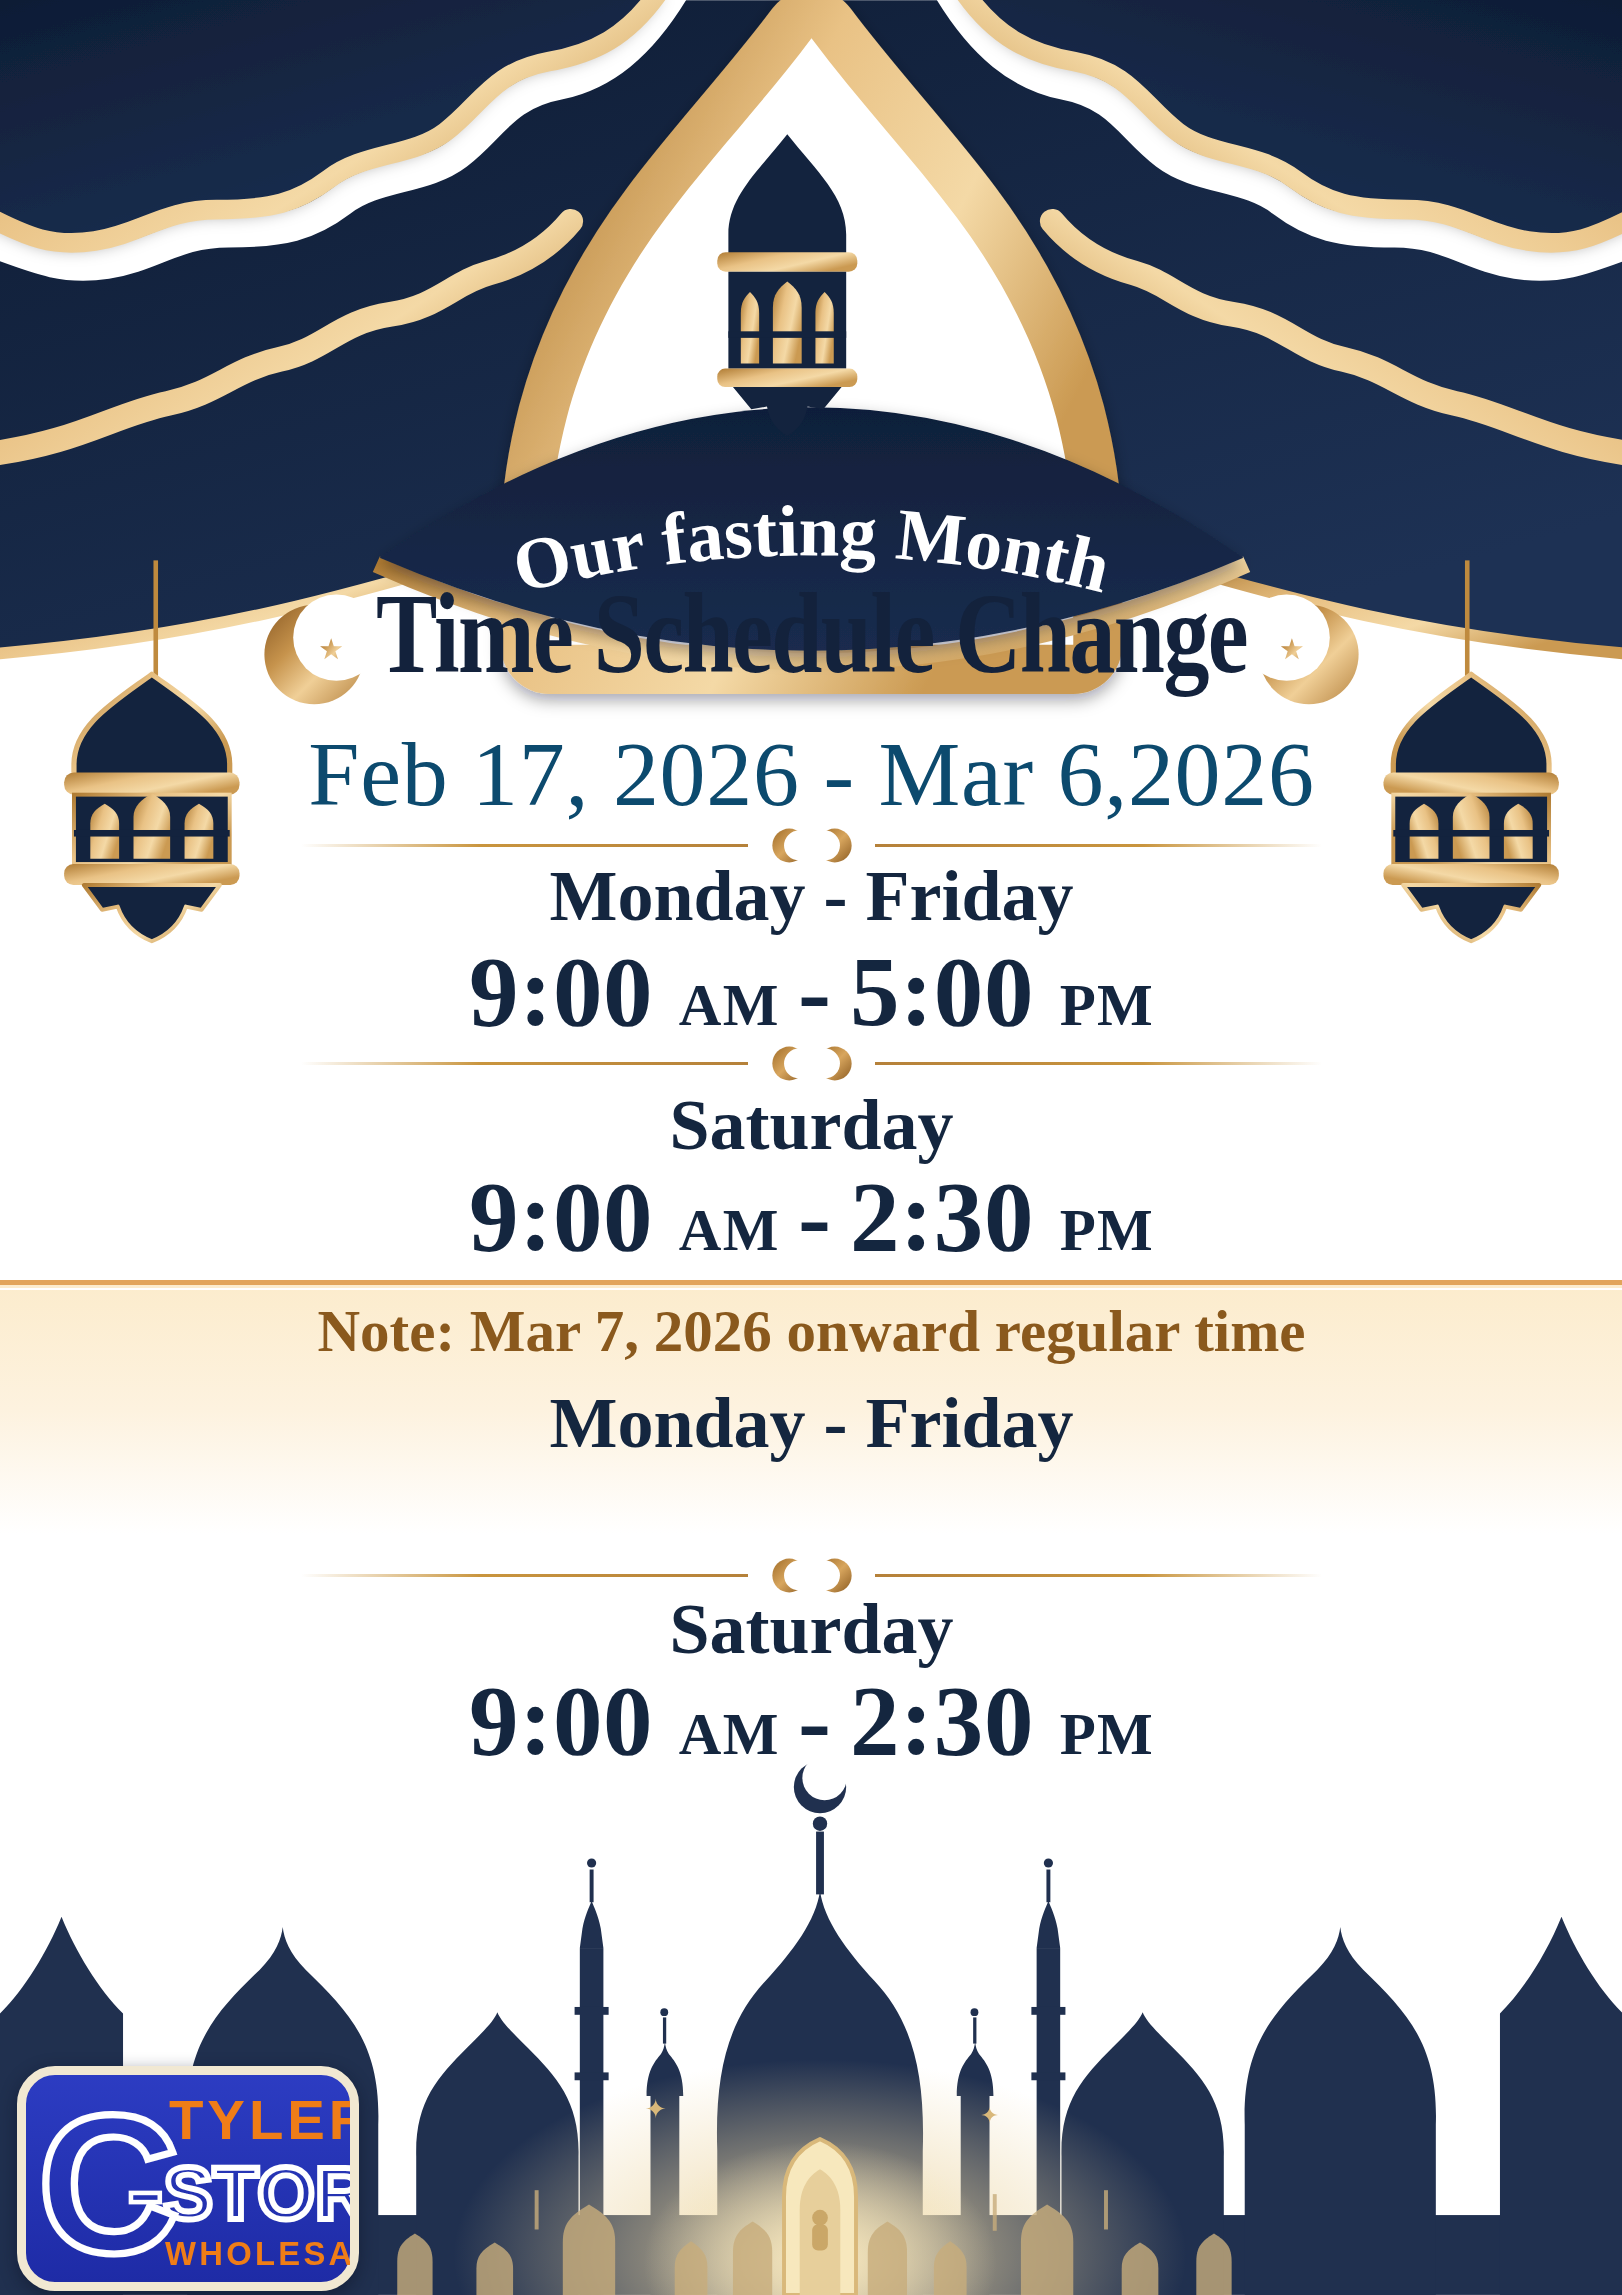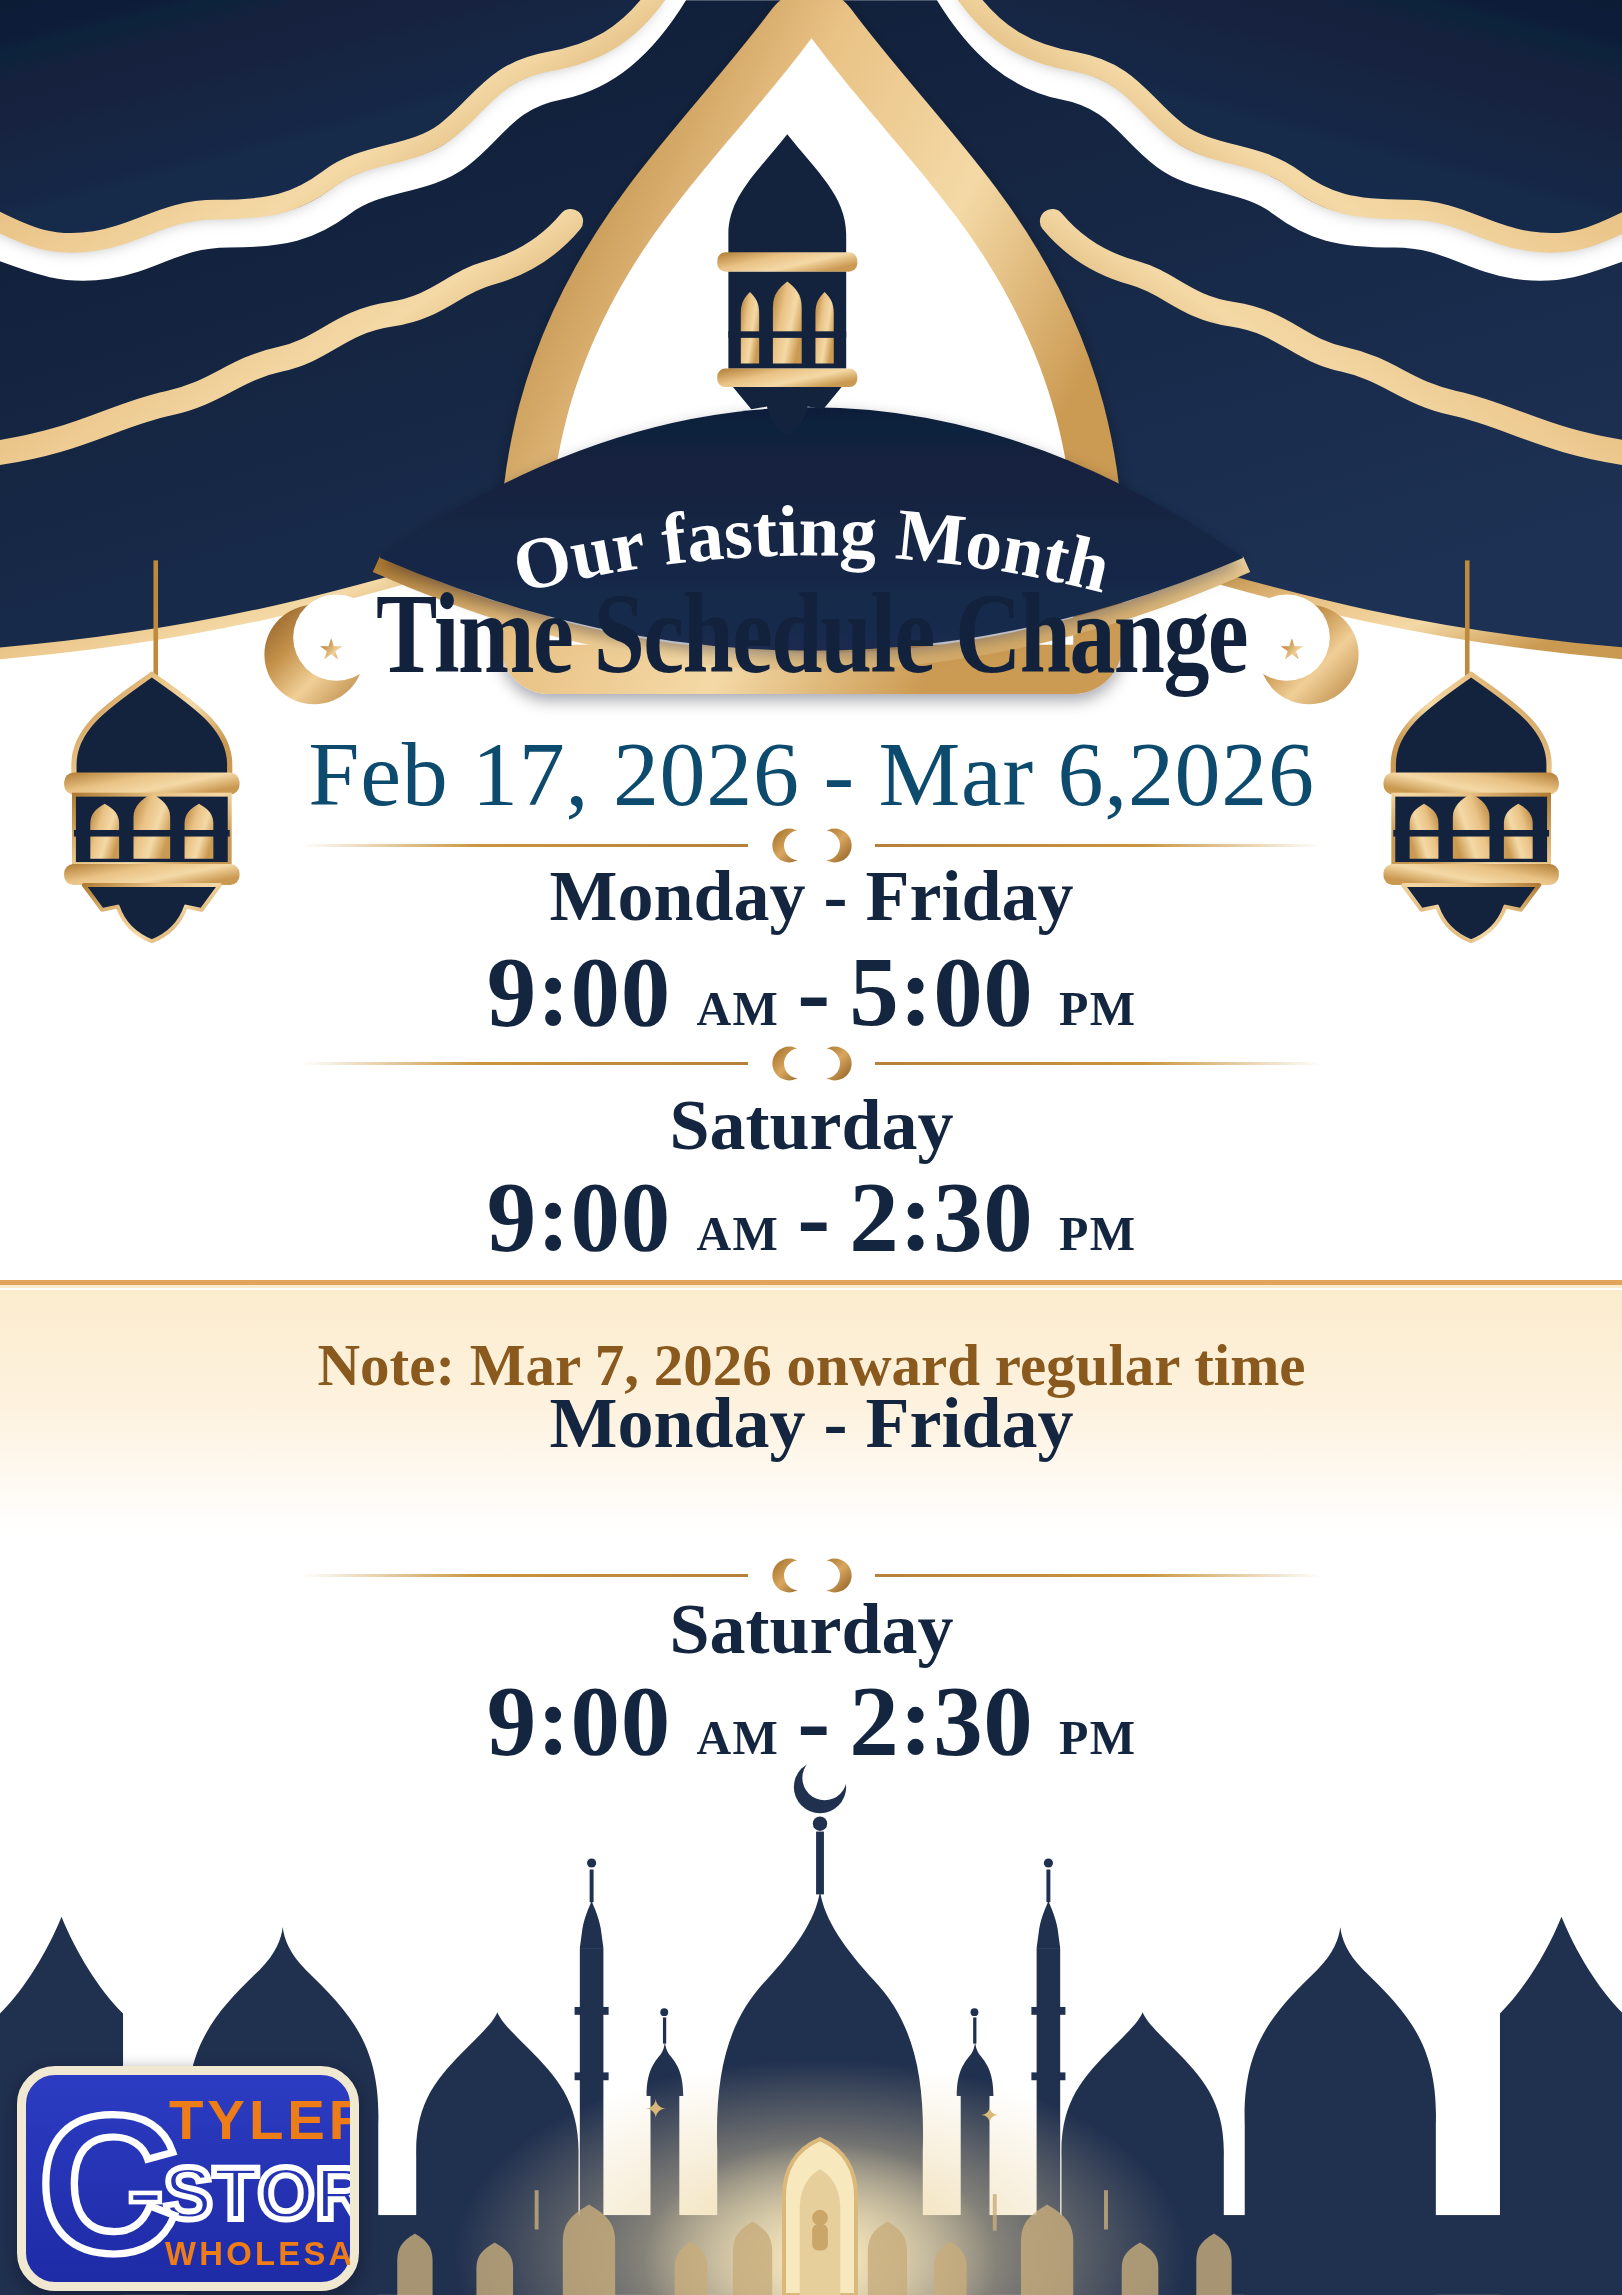--- a/index.html
+++ b/index.html
@@ -7,40 +7,40 @@
     position:relative;width:1623px;height:2295px;background:#ffffff;overflow:hidden;
     font-family:"Liberation Serif",serif;
   }
   .abs{position:absolute;left:0;width:100%;text-align:center;line-height:1;}
   svg{display:block;}
   
   .page-title{top:576px;font-size:115px;font-weight:bold;color:#13223C;transform:scaleX(.8);letter-spacing:-2px;}
   .date-range{top:728px;font-size:92px;color:#0c4a6e;letter-spacing:0.7px;}
   .days-line{font-size:72px;font-weight:bold;color:#14263F;font-family:Liberation Serif, serif;}
   .time-line{font-size:99px;font-weight:bold;color:#14263F;letter-spacing:0.7px;}
-  .time-line .period{font-size:48px;letter-spacing:1.3px;}
+  .time-line .period{font-size:59px;letter-spacing:1.3px;}
   .time-line .sep{padding:0 18.3px;}
   .t-days1{top:860px;} .t-time1{top:942px;}
   .t-days2{top:1089px;} .t-time2{top:1167px;}
   .t-days3{top:1387px;} .t-time3{top:1466px;}
   .t-days4{top:1593px;} .t-time4{top:1671px;}
   
   .divider{position:absolute;left:301px;width:1021px;height:39px;display:flex;align-items:center;gap:14.4px;}
   .divider .line{flex:1;height:3.3px;}
   .divider .line.l{background:linear-gradient(90deg,rgba(201,149,62,0),#c9953e 40%,#b5813a);}
   .divider .line.r{background:linear-gradient(270deg,rgba(201,149,62,0),#c9953e 40%,#b5813a);}
   .d1{top:826px;} .d2{top:1044px;} .d3{top:1556px;}
   
   .note-band{
     position:absolute;top:1280px;left:0;width:100%;height:249px;
     border-top:5.9px solid #e2a45a;
     background:linear-gradient(180deg,#fceccd 0%,#fdf2df 50%,rgba(253,242,223,0) 100%);
   }
   .note-band::before{content:"";position:absolute;top:3.3px;left:0;right:0;height:2px;background:#ffffff;}
-  .note-text{top:1336px;font-size:59px;font-weight:bold;color:#8A591D;}
+  .note-text{top:1302px;font-size:59px;font-weight:bold;color:#8A591D;}
   
   .logo-plate{
     position:absolute;left:17px;top:2066px;width:342px;height:225px;box-sizing:border-box;
     background:linear-gradient(180deg,#2c3cc2,#1e2ba6);
     border:9.2px solid #f1e8d2;border-radius:38px;
     box-shadow:0 5.2px 17px rgba(10,16,34,.45);
   }
   .logo-plate svg{width:100%;height:100%;}
   .logo-sans{font-family:"Liberation Sans",sans-serif;font-weight:bold;}
 </style>

